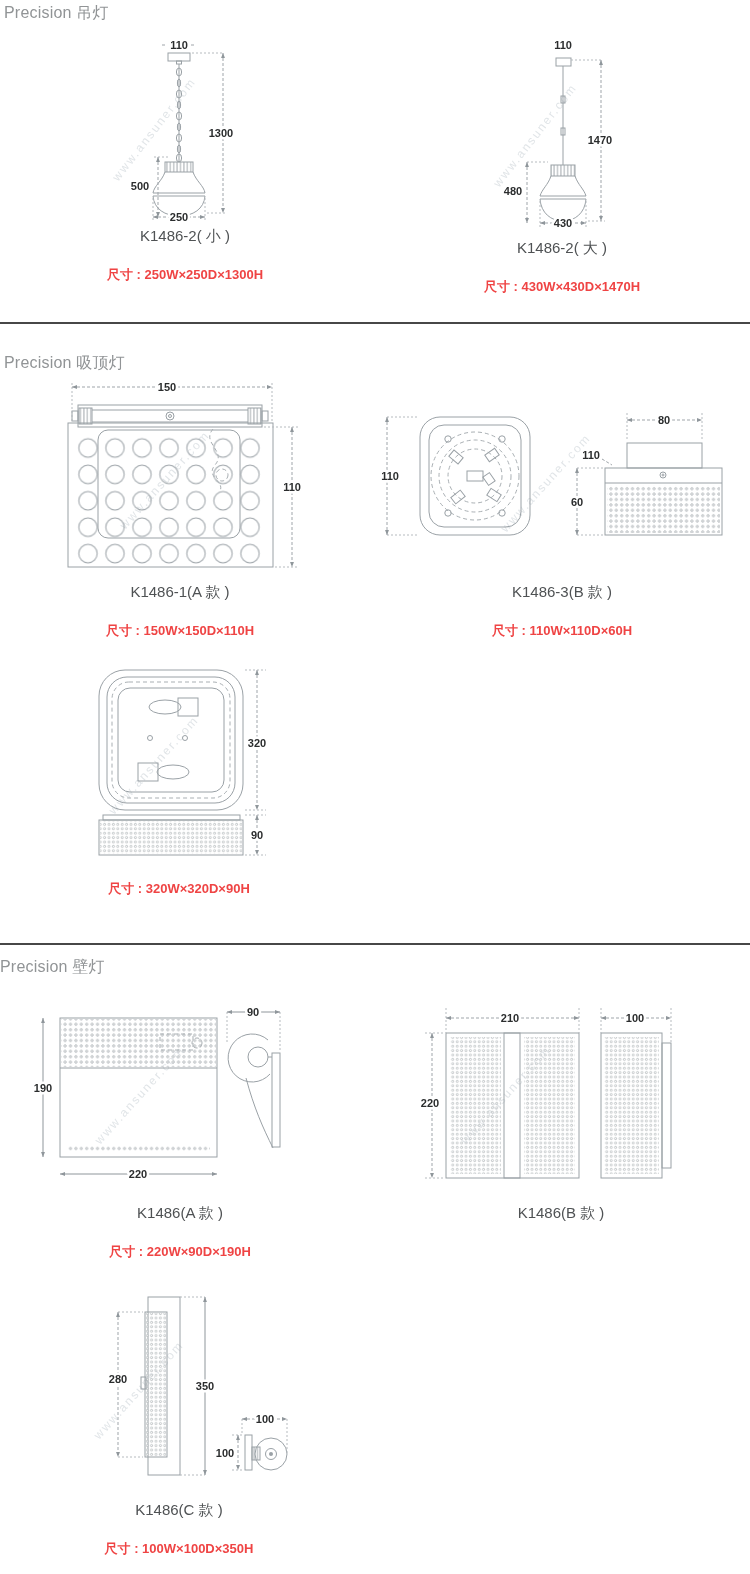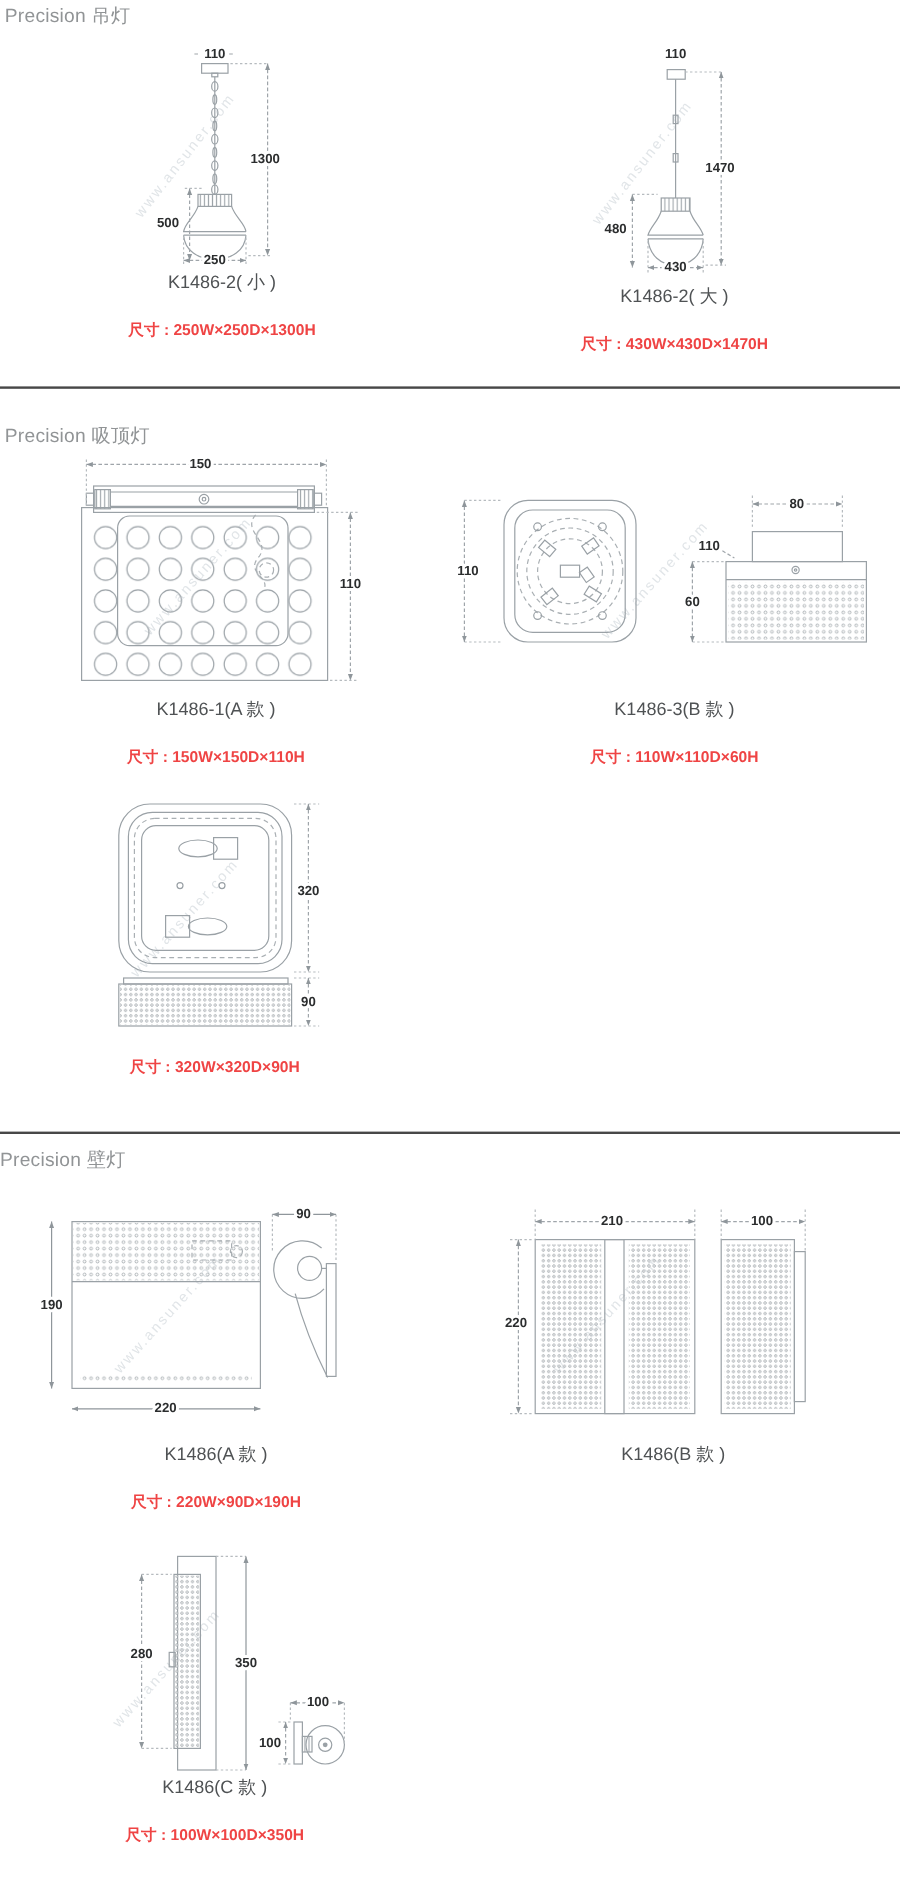--- a/index.html
+++ b/index.html
@@ -340,17 +340,17 @@
         <line class="dim" x1="163" y1="134" x2="208" y2="134" marker-start="url(#arw)" marker-end="url(#arw)"></line>
         <line class="ext" x1="153" y1="150" x2="164" y2="150"></line>
         <line class="ext" x1="153" y1="185" x2="164" y2="185"></line>
         <line class="dim" x1="159" y1="150" x2="159" y2="185" marker-start="url(#arw)" marker-end="url(#arw)"></line>
         <text class="dlab" x="39" y="94">280</text>
         <text class="dlab" x="126" y="101">350</text>
         <text class="dlab" x="186" y="134">100</text>
         <text class="dlab" x="146" y="168">100</text>
       </g>
     </svg>
-    <div class="cap" style="margin-top:0">K1486(C 款 )</div>
+    <div class="cap" style="margin-top:20px">K1486(C 款 )</div>
     <div class="sizeln">尺寸 : 100W×100D×350H</div>
   </div>
 
 </div>
 
 </body></html>

